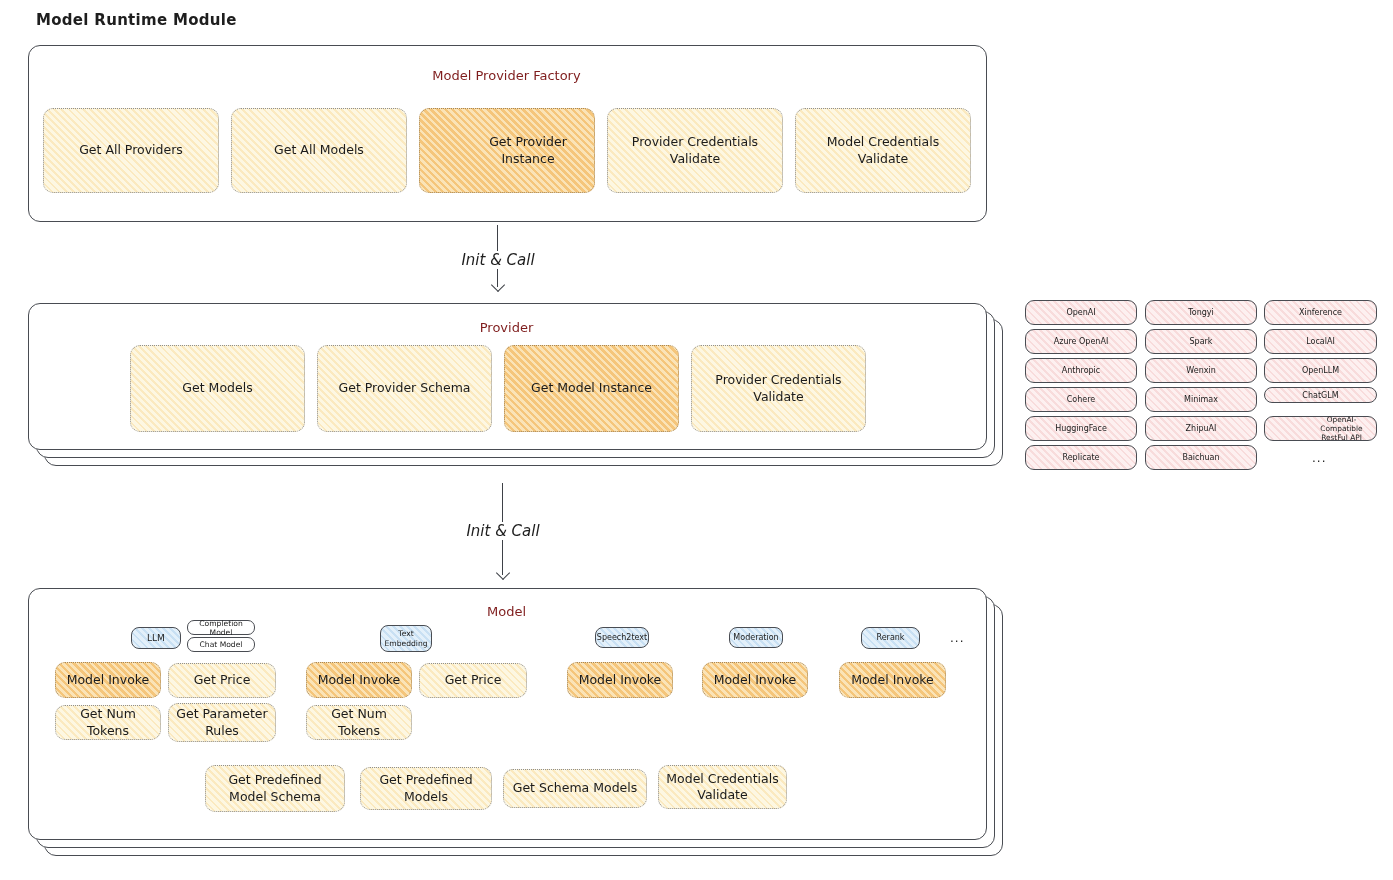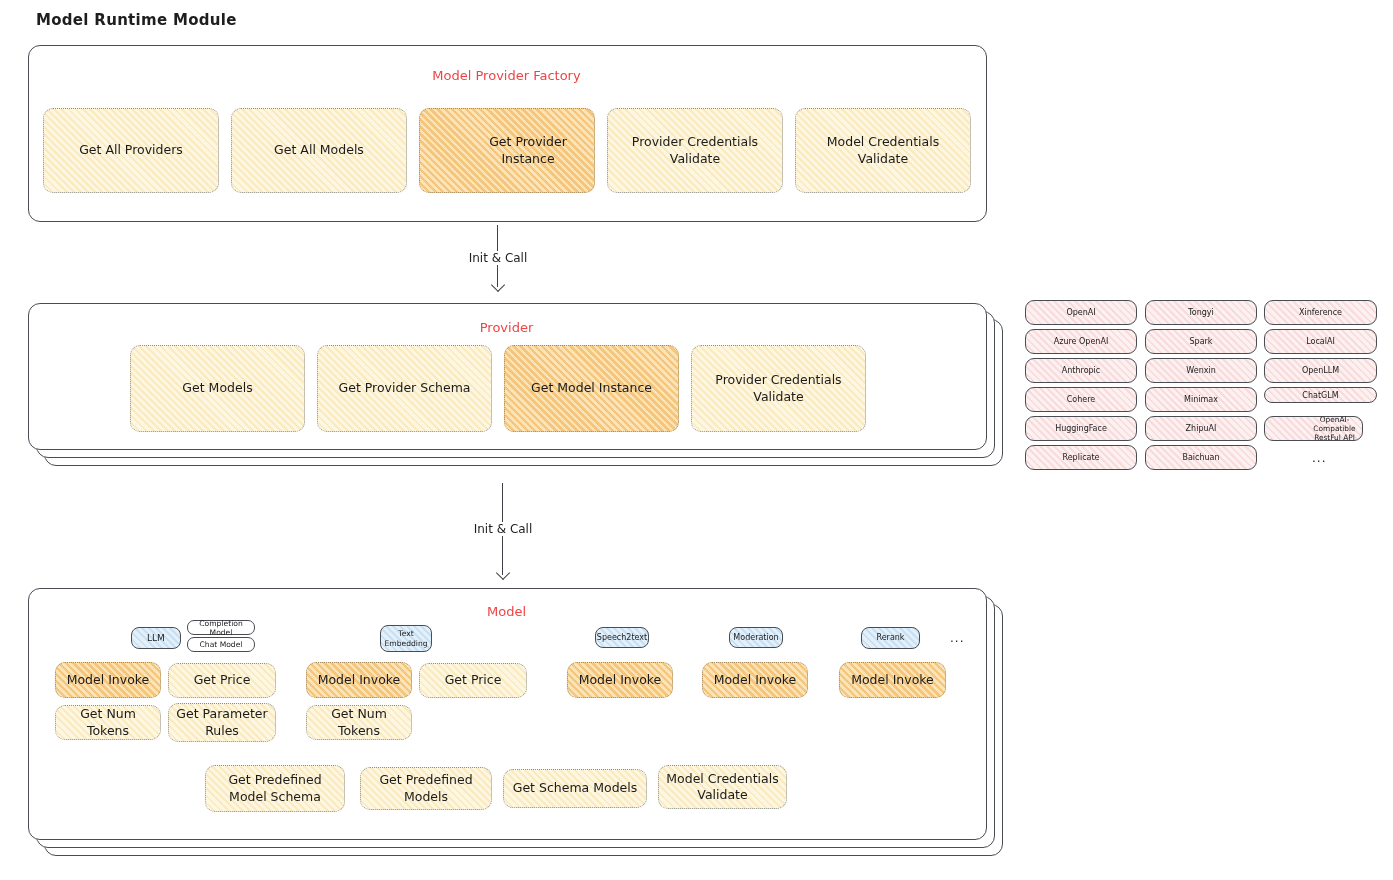--- a/index.html
+++ b/index.html
@@ -7,21 +7,21 @@
     position:relative; width:1393px; height:880px; overflow:hidden;
     font-family:"DejaVu Sans", sans-serif; color:#1e1e1e; background:#ffffff;
   }
   .abs{position:absolute;}
   .page-title{font-size:15px; font-weight:700; letter-spacing:.3px;}
   .sheet{
     position:absolute; background:#ffffff;
     border:1.5px solid #494c52; border-radius:12px;
   }
   .sheet-title{
-    position:absolute; text-align:center; font-size:13px; color:#ef4444;
+    position:absolute; text-align:center; font-size:13px; color:#7f1d1d;
   }
   .node{
     position:absolute; display:flex; align-items:center; justify-content:center;
     text-align:center; font-size:12.5px; line-height:1.3; border-radius:10px;
     padding:2px 6px; box-sizing:border-box; color:#1b1b1b;
   }
   .hatch-yellow{
     border:1.5px dotted #8f8f8f;
     background:repeating-linear-gradient(45deg, rgba(245,203,110,.30) 0 2px, rgba(255,255,255,0) 2px 5px), #fdf7e2;
   }
@@ -47,21 +47,21 @@
     box-sizing:border-box; background:#ffffff; color:#222;
   }
   .arrow-line{position:absolute; width:0; border-left:1.4px solid #3e4147;}
   .arrow-head{
     position:absolute; width:9px; height:9px;
     border-left:1.4px solid #3e4147; border-bottom:1.4px solid #3e4147;
     transform:rotate(-45deg);
   }
   .arrow-label{
     position:absolute; transform:translateX(-50%); background:#ffffff;
-    font-size:12px; padding:0 4px; color:#1e1e1e; white-space:nowrap;
+    font-size:15px; padding:0 4px; color:#1e1e1e; white-space:nowrap;font-style:italic;
   }
   .dots{position:absolute; font-size:12px; color:#222; letter-spacing:1px;}
   .tiny{font-size:7.4px;}
 </style>
 </head>
 <body>
 
 <div class="canvas">
 
   <div class="abs page-title" style="left:36px; top:11px;">Model Runtime Module</div>
@@ -100,21 +100,21 @@
   <div class="pill-pink" style="left:1025px; top:358px; width:112px; height:25px;">Anthropic</div>
   <div class="pill-pink" style="left:1145px; top:358px; width:112px; height:25px;">Wenxin</div>
   <div class="pill-pink" style="left:1264px; top:358px; width:113px; height:25px;">OpenLLM</div>
 
   <div class="pill-pink" style="left:1025px; top:387px; width:112px; height:25px;">Cohere</div>
   <div class="pill-pink" style="left:1145px; top:387px; width:112px; height:25px;">Minimax</div>
   <div class="pill-pink" style="left:1264px; top:387px; width:113px; height:16px;">ChatGLM</div>
 
   <div class="pill-pink" style="left:1025px; top:416px; width:112px; height:25px;">HuggingFace</div>
   <div class="pill-pink" style="left:1145px; top:416px; width:112px; height:25px;">ZhipuAI</div>
-  <div class="pill-pink tiny" style="left:1264px; top:416px; width:99px; height:25px;padding-left:44px;">OpenAI-Compatible RestFul API</div>
+  <div class="pill-pink tiny" style="left:1264px; top:416px; width:113px; height:25px;padding-left:44px;">OpenAI-Compatible RestFul API</div>
 
   <div class="pill-pink" style="left:1025px; top:445px; width:112px; height:25px;">Replicate</div>
   <div class="pill-pink" style="left:1145px; top:445px; width:112px; height:25px;">Baichuan</div>
   <div class="dots" style="left:1312px; top:451px;">...</div>
 
   <div class="arrow-line" style="left:502px; top:483px; height:92px;"></div>
   <div class="arrow-head" style="left:498px; top:568px;"></div>
   <div class="arrow-label" style="left:503px; top:522px;">Init &amp; Call</div>
 
   <div class="sheet" style="left:44px; top:604px; width:957px; height:250px;"></div>

